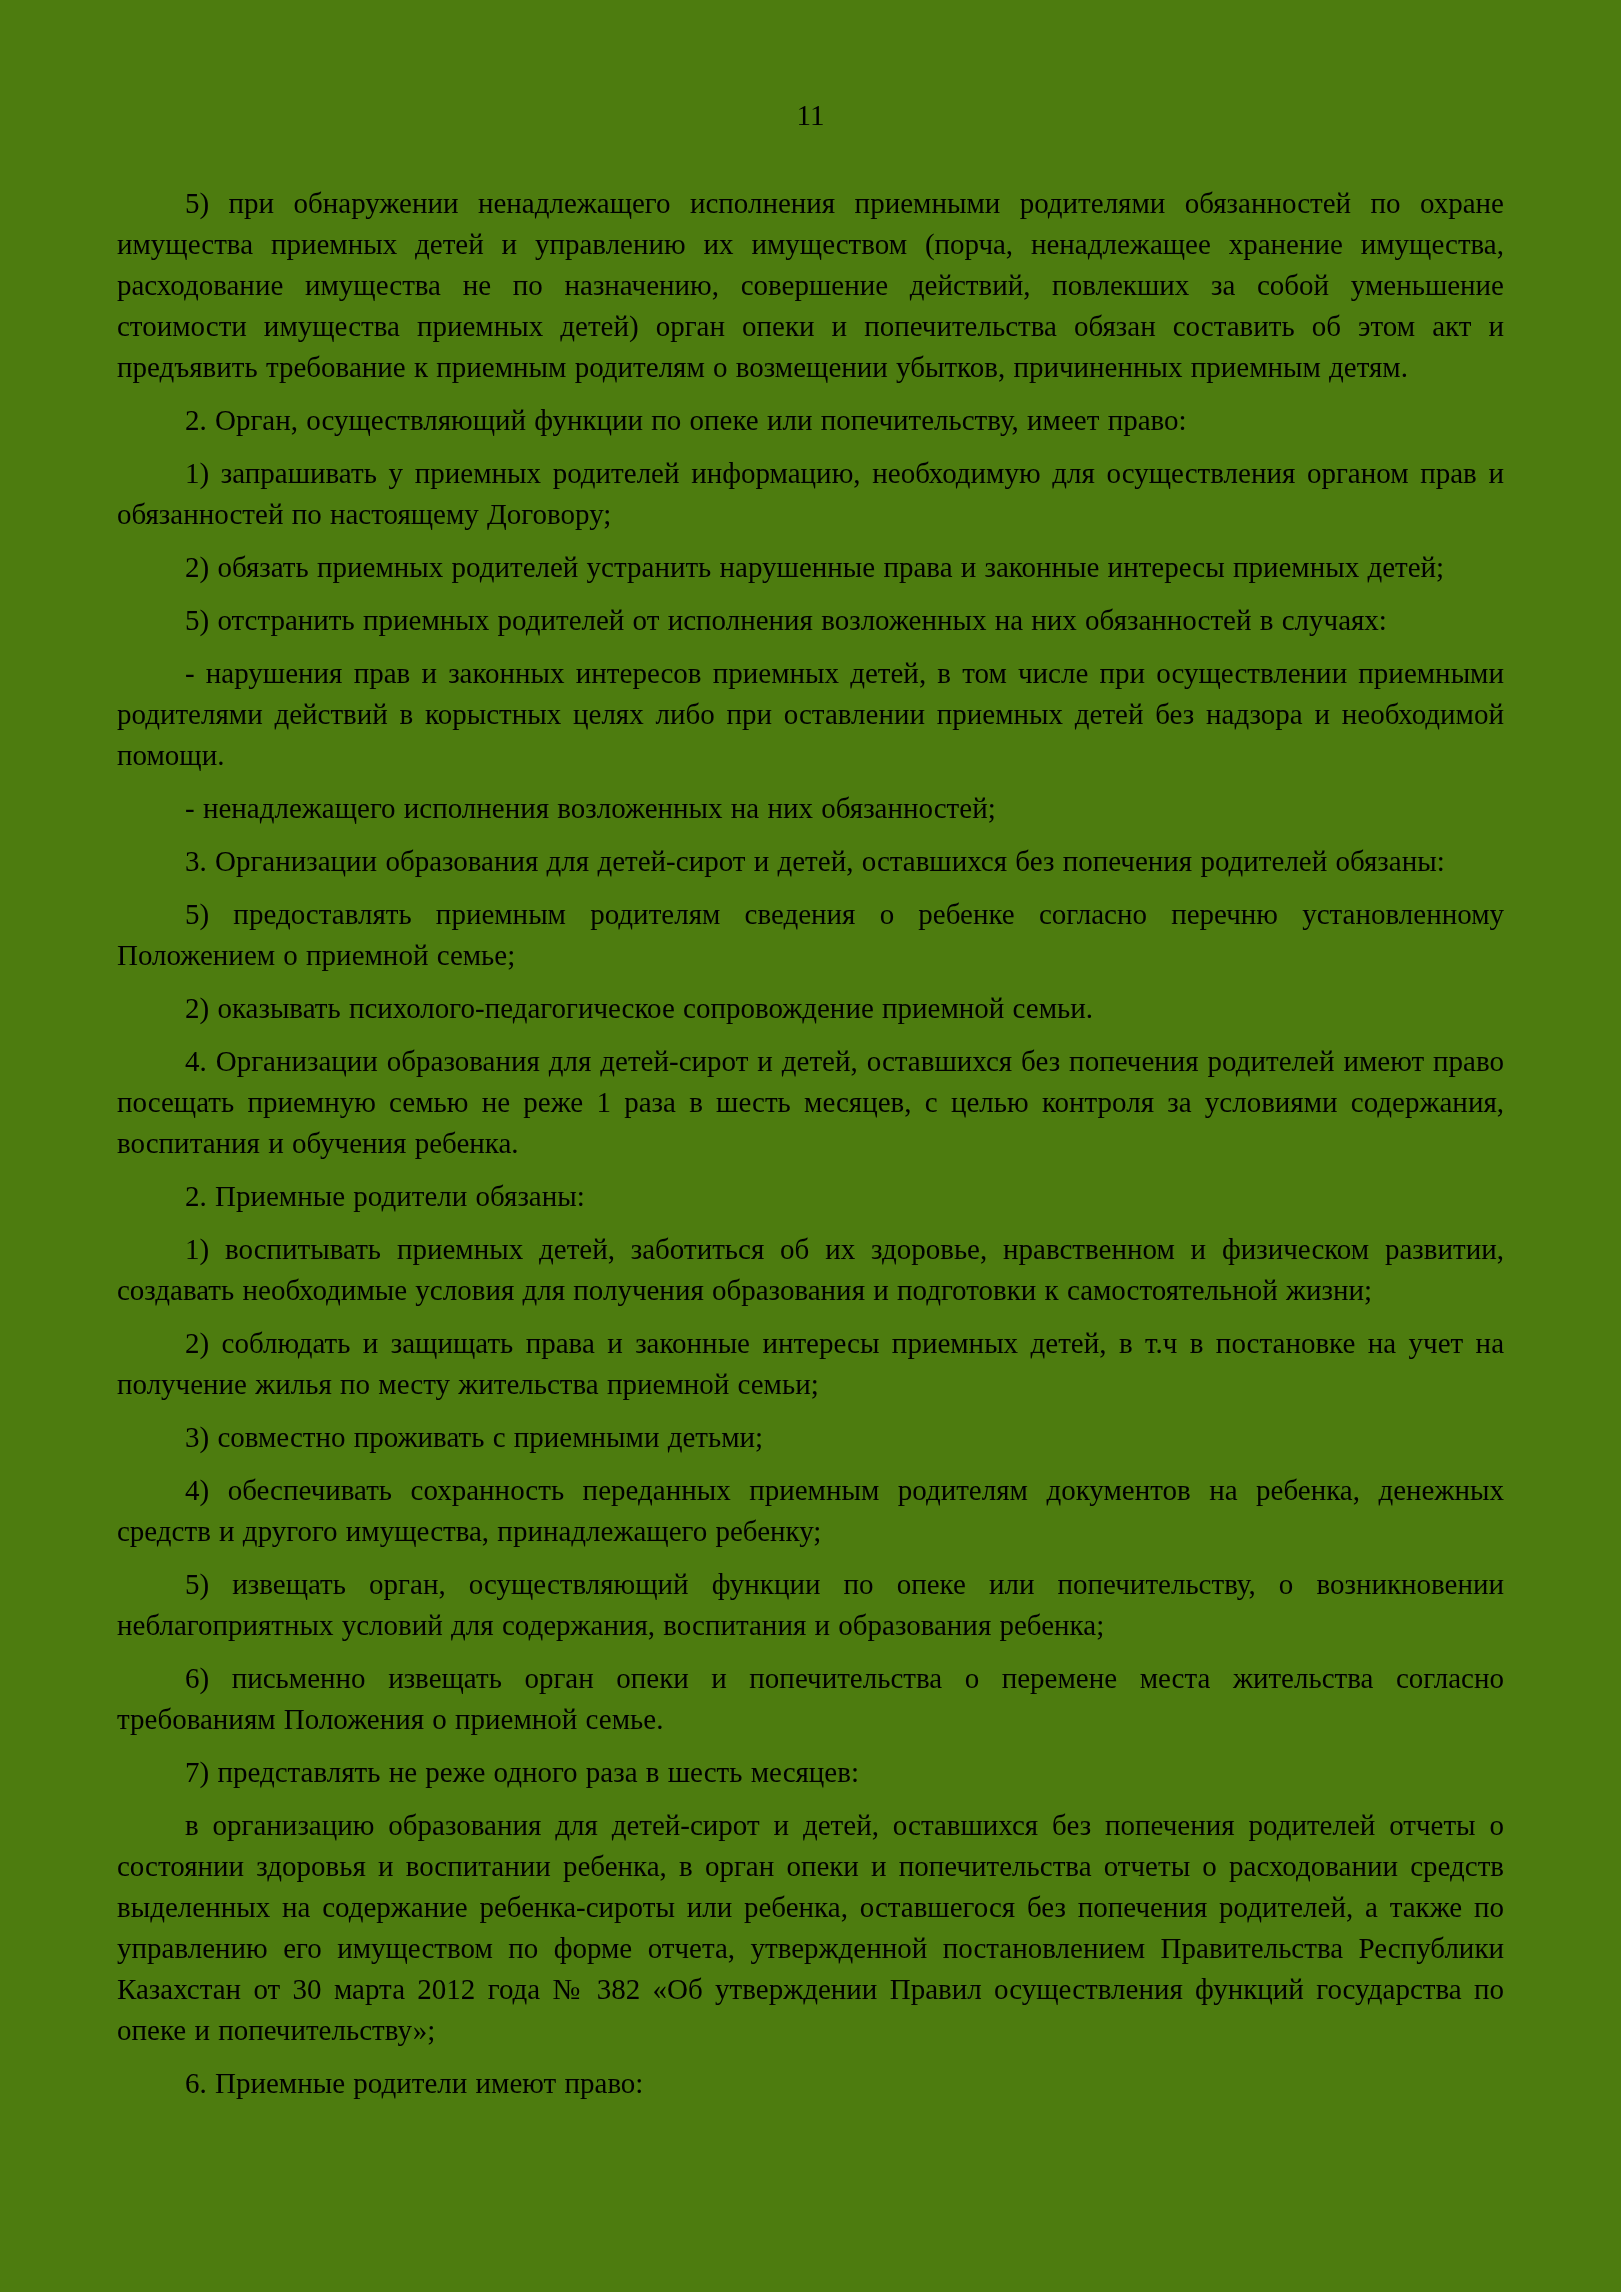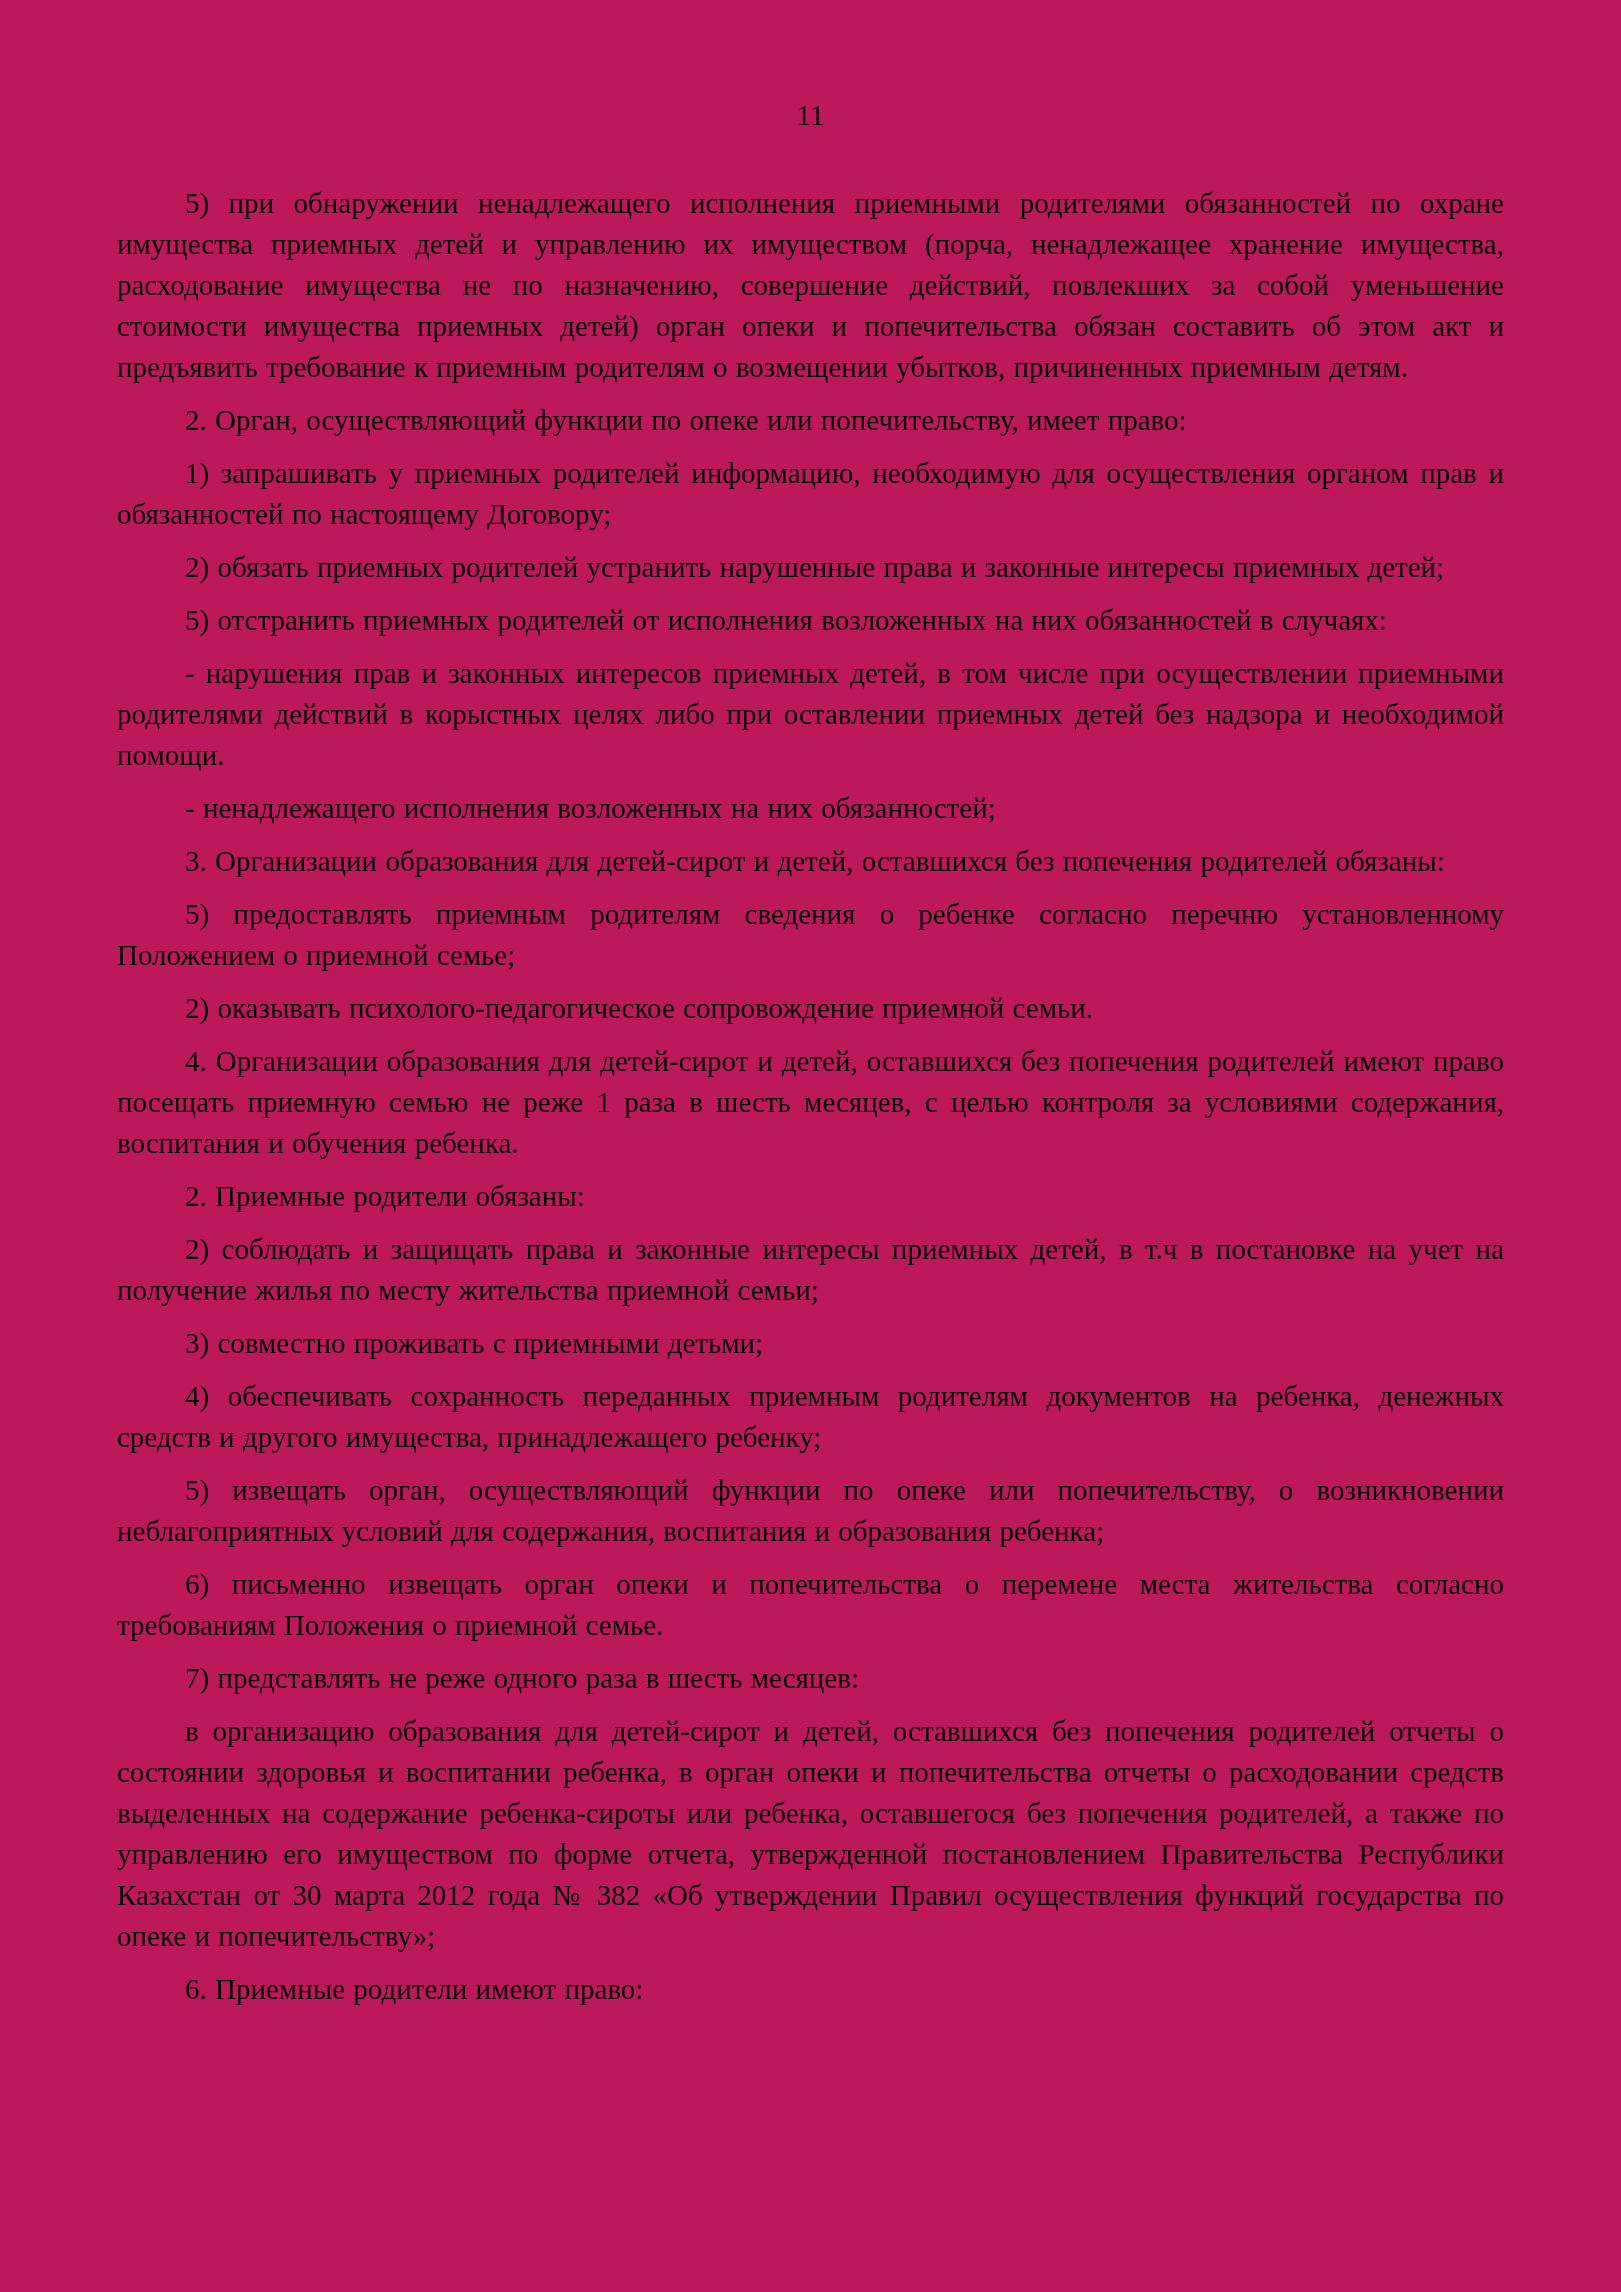--- a/index.html
+++ b/index.html
@@ -4,21 +4,21 @@
 <style>
   html, body {
     margin: 0;
     padding: 0;
     background: #ffffff;
   }
   .page {
     position: relative;
     width: 1621px;
     height: 2293px;
-    background: #be185d;
+    background: #4d7c0f;
     color: #000000;
     font-family: "Liberation Serif", "DejaVu Serif", serif;
     overflow: hidden;
   }
   .page-number {
     position: absolute;
     top: 95px;
     left: 0;
     right: 0;
     text-align: center;
@@ -52,20 +52,21 @@
     <p class="para">1) запрашивать у приемных родителей информацию, необходимую для осуществления органом прав и обязанностей по настоящему Договору;</p>
     <p class="para">2) обязать приемных родителей устранить нарушенные права и законные интересы приемных детей;</p>
     <p class="para">5) отстранить приемных родителей от исполнения возложенных на них обязанностей в случаях:</p>
     <p class="para">- нарушения прав и законных интересов приемных детей, в том числе при осуществлении приемными родителями действий в корыстных целях либо при оставлении приемных детей без надзора и необходимой помощи.</p>
     <p class="para">- ненадлежащего исполнения возложенных на них обязанностей;</p>
     <p class="para">3. Организации образования для детей-сирот и детей, оставшихся без попечения родителей обязаны:</p>
     <p class="para">5) предоставлять приемным родителям сведения о ребенке согласно перечню установленному Положением о приемной семье;</p>
     <p class="para">2) оказывать психолого-педагогическое сопровождение приемной семьи.</p>
     <p class="para">4. Организации образования для детей-сирот и детей, оставшихся без попечения родителей имеют право посещать приемную семью не реже 1 раза в шесть месяцев, с целью контроля за условиями содержания, воспитания и обучения ребенка.</p>
     <p class="para">2. Приемные родители обязаны:</p>
+    <p class="para">1) воспитывать приемных детей, заботиться об их здоровье, нравственном и физическом развитии, создавать необходимые условия для получения образования и подготовки к самостоятельной жизни;</p>
     <p class="para">2) соблюдать и защищать права и законные интересы приемных детей, в т.ч в постановке на учет на получение жилья по месту жительства приемной семьи;</p>
     <p class="para">3) совместно проживать с приемными детьми;</p>
     <p class="para">4) обеспечивать сохранность переданных приемным родителям документов на ребенка, денежных средств и другого имущества, принадлежащего ребенку;</p>
     <p class="para">5) извещать орган, осуществляющий функции по опеке или попечительству, о возникновении неблагоприятных условий для содержания, воспитания и образования ребенка;</p>
     <p class="para">6) письменно извещать орган опеки и попечительства о перемене места жительства согласно требованиям Положения о приемной семье.</p>
     <p class="para">7) представлять не реже одного раза в шесть месяцев:</p>
     <p class="para">в организацию образования для детей-сирот и детей, оставшихся без попечения родителей отчеты о состоянии здоровья и воспитании ребенка, в орган опеки и попечительства отчеты о расходовании средств выделенных на содержание ребенка-сироты или ребенка, оставшегося без попечения родителей, а также по управлению его имуществом по форме отчета, утвержденной постановлением Правительства Республики Казахстан от 30 марта 2012 года № 382 «Об утверждении Правил осуществления функций государства по опеке и попечительству»;</p>
     <p class="para">6. Приемные родители имеют право:</p>
   </div>
 </div>

